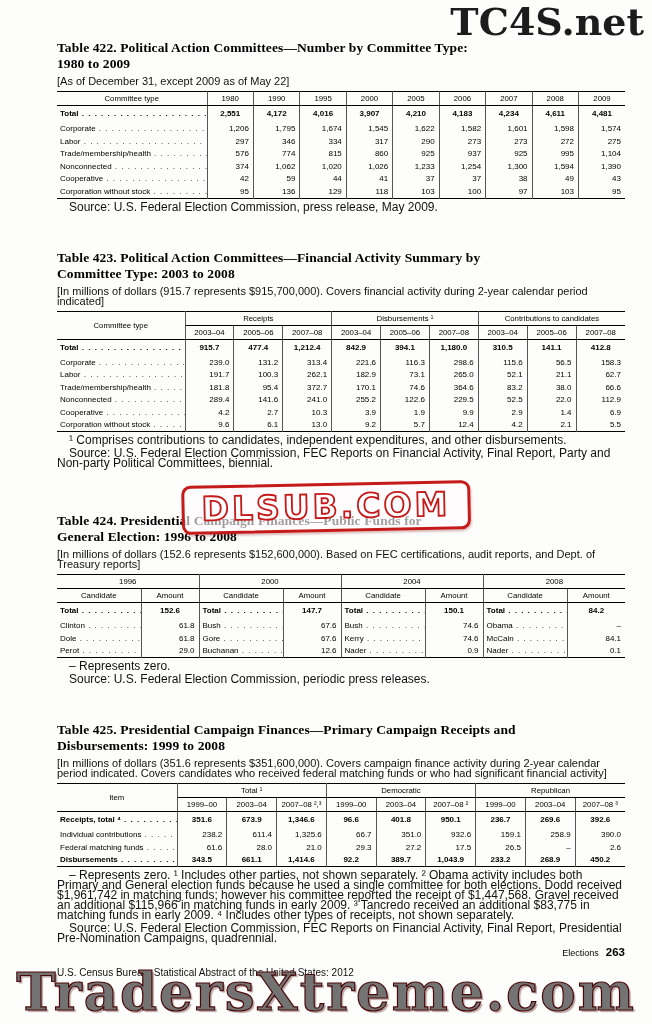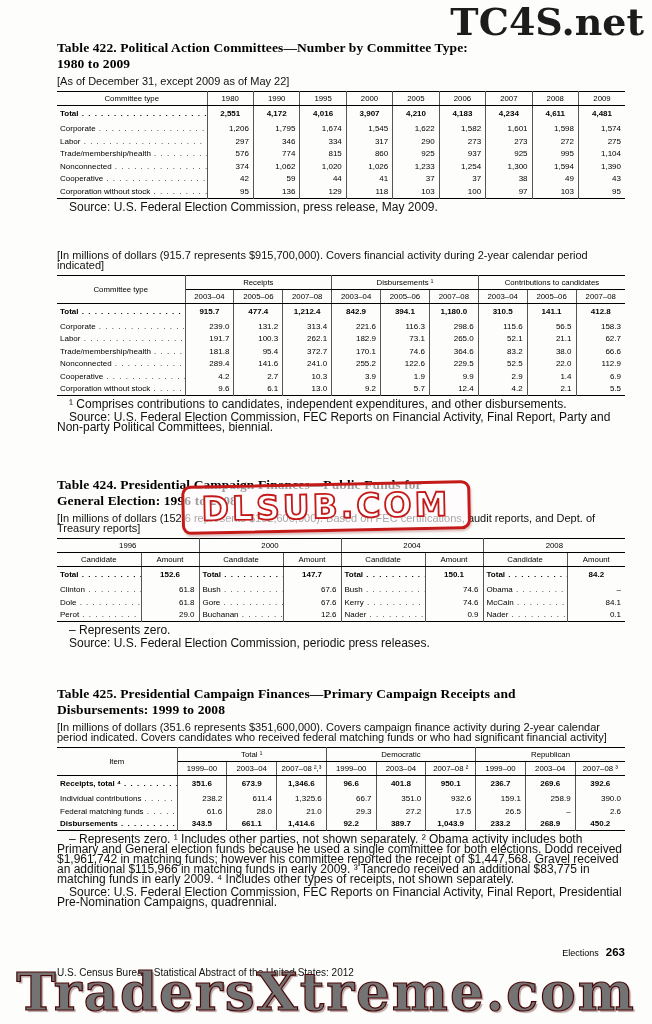--- a/index.html
+++ b/index.html
@@ -186,20 +186,24 @@
             <td class="num">97</td>
             <td class="num">103</td>
             <td class="num">95</td>
           </tr>
         </tbody>
       </table>
     <p class="t-src">Source: U.S. Federal Election Commission, press release, May 2009.</p>
   </section>
 
   <section class="sec" id="sec423">
+    <h2 class="t-title">
+      <span>Table 423. Political Action Committees—Financial Activity Summary by</span><br>
+      <span>Committee Type: 2003 to 2008</span>
+    </h2>
     <p class="t-note">[In millions of dollars (915.7 represents $915,700,000). Covers financial activity during 2-year calendar period indicated]</p>
     <table class="stat" id="t423">
       <colgroup>
           <col class="cstub">
           <col>
           <col>
           <col>
           <col>
           <col>
           <col>

